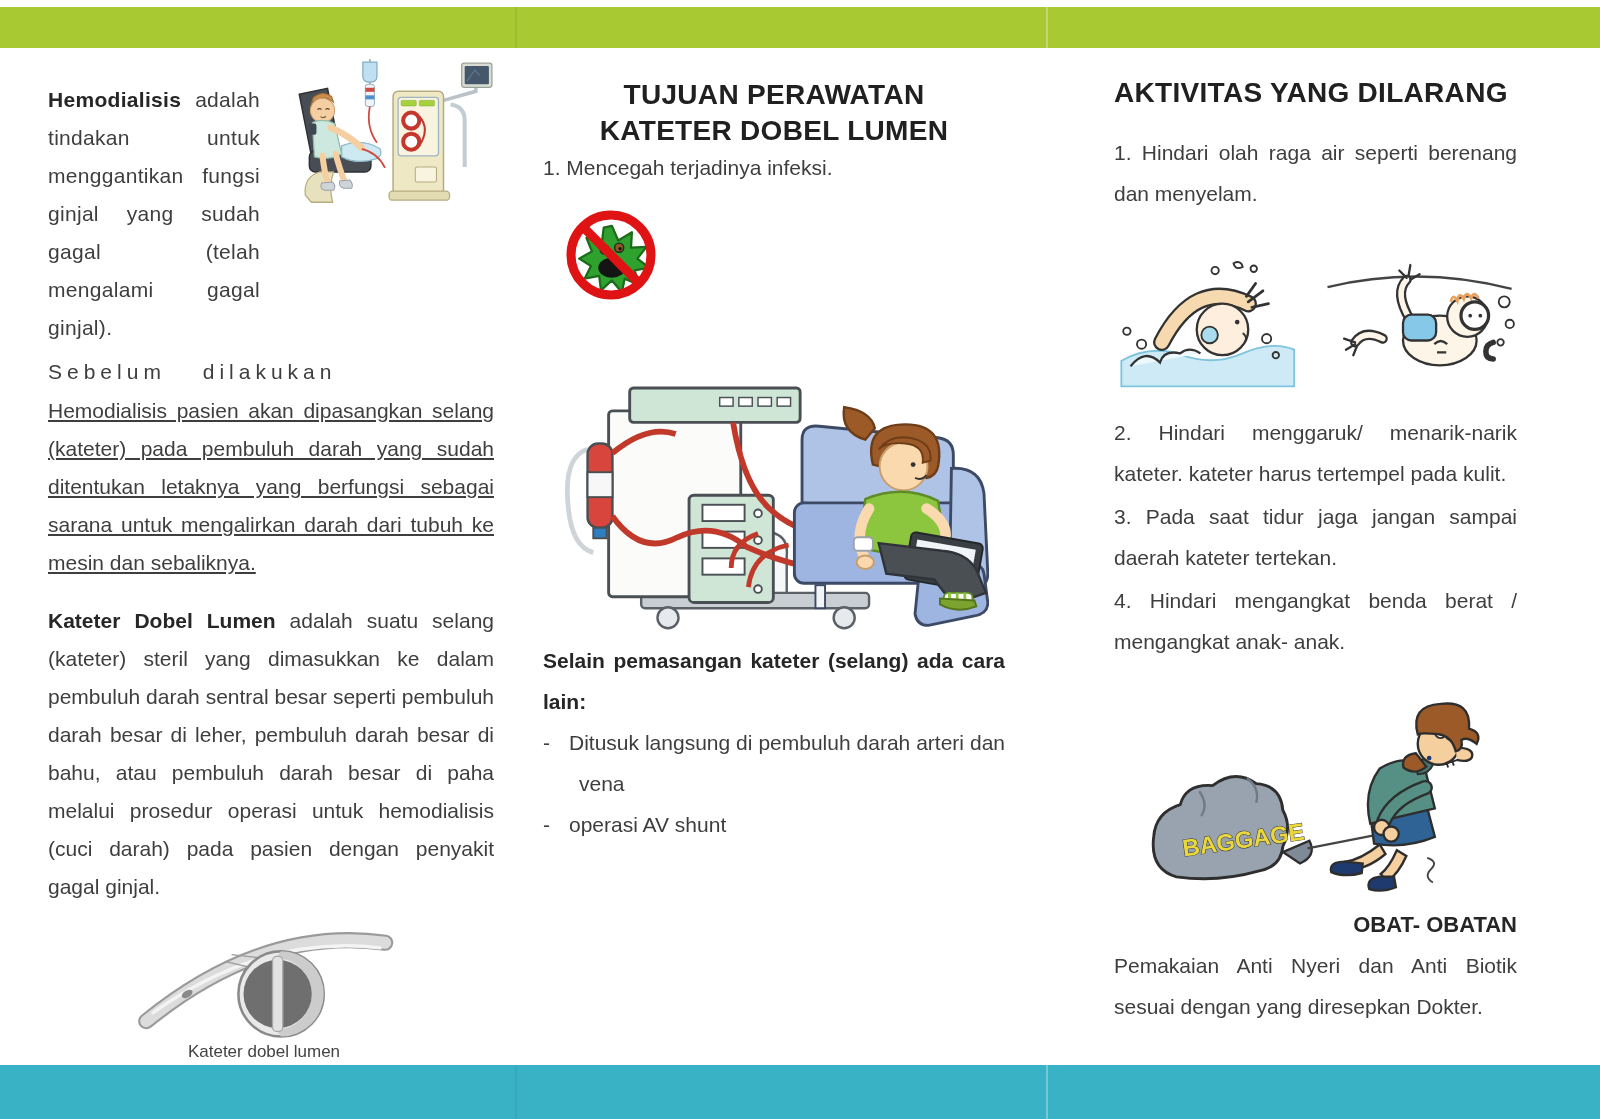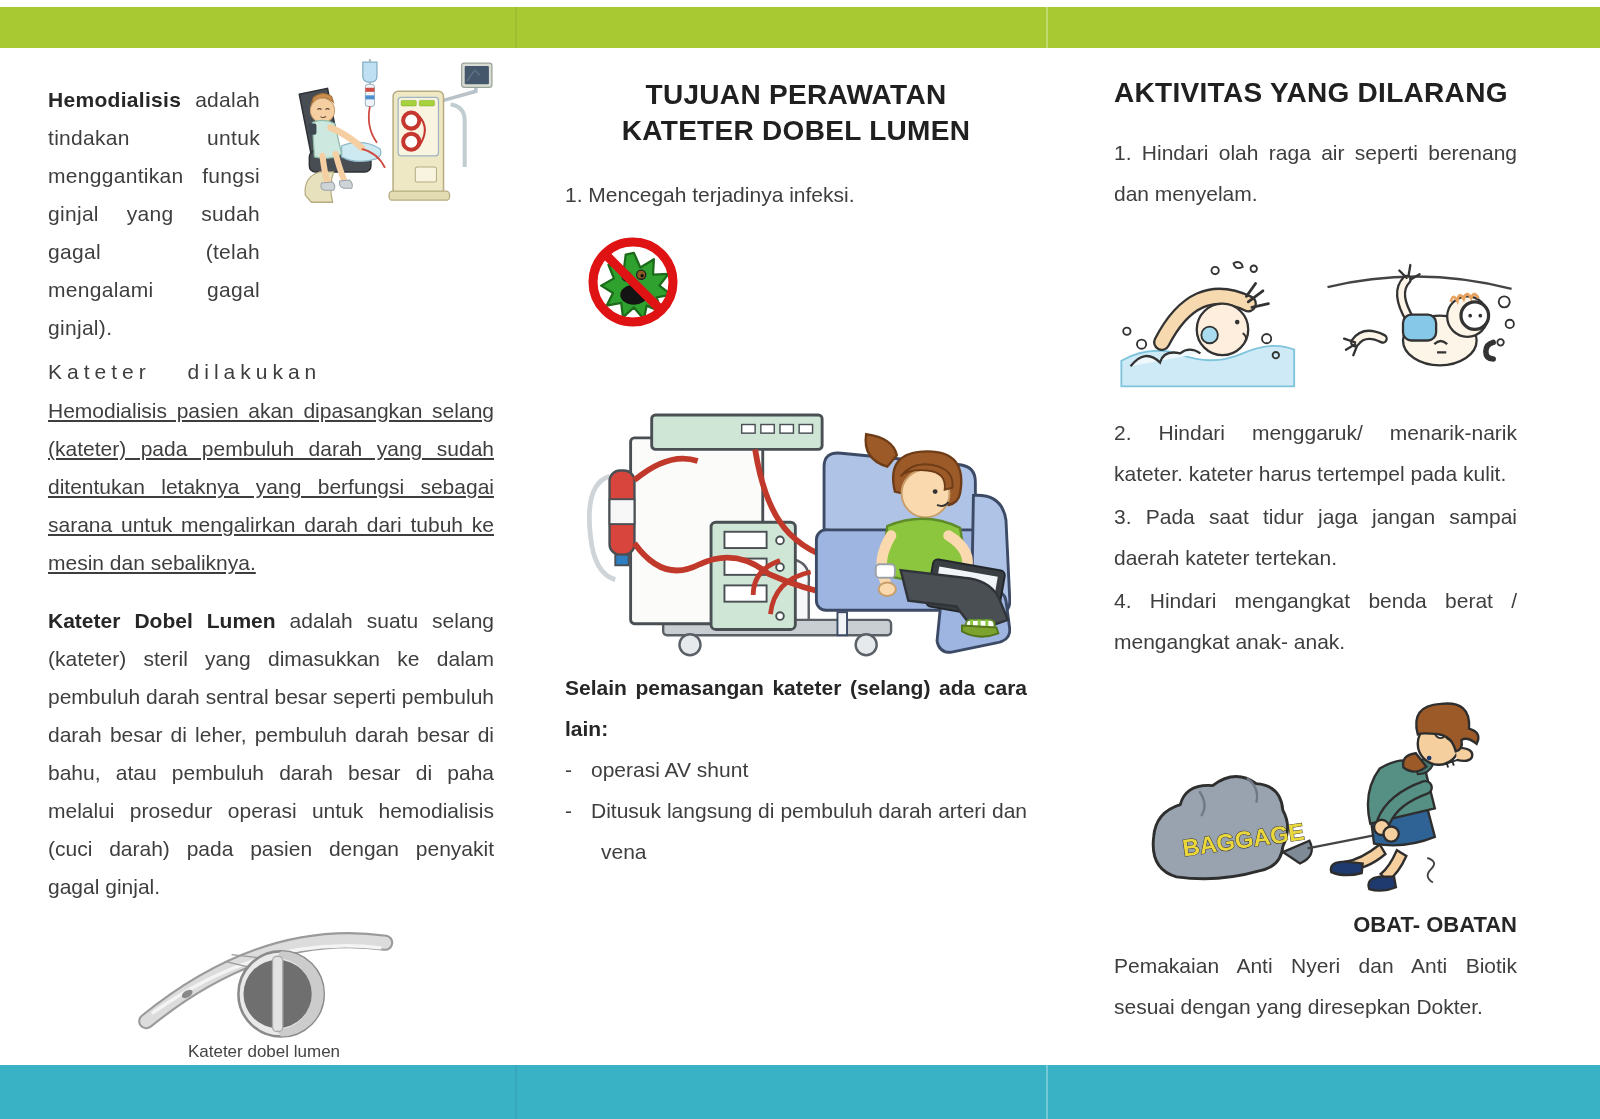--- a/index.html
+++ b/index.html
@@ -11,21 +11,21 @@
   }
   .bar { position:absolute; left:0; width:1600px; }
   .bar-top    { top:7px;    height:41px; background:#a8c932; }
   .bar-bottom { top:1065px; height:54px; background:#3ab2c6; }
   .fold-line { position:absolute; top:0; bottom:0; width:2px; }
   .fold-a { left:515px;  background:rgba(0,0,0,0.05); }
   .fold-b { left:1046px; background:rgba(255,255,255,0.30); }
 
   .panel { position:absolute; top:48px; }
   .panel-1 { left:48px;   width:446px; }
-  .panel-2 { left:565px;  width:462px; }
+  .panel-2 { left:543px;  width:462px; }
   .panel-3 { left:1114px; width:403px; }
 
   .body-text { font-size:21px; line-height:38px; text-align:justify; color:#3e3e3e; }
   .lh-tall   { line-height:41px; }
   b, .bold   { color:#262626; font-weight:bold;text-align:right; }
 
   
   .intro-para { width:212px; margin-top:33px; letter-spacing:.3px; }
   .hemo-illo  { position:absolute; left:218px; top:8px; width:232px; height:296px; }
   .spread-line {
@@ -34,21 +34,21 @@
   }
   .para2 { margin-top:1px;text-decoration:underline; }
   .para3 { margin-top:20px; }
   .catheter-fig { margin-top:6px; width:300px; margin-left:66px; text-align:center; }
   .catheter-fig svg { width:280px; height:128px; display:block; margin:0 auto; }
   .fig-caption { font-size:17px; color:#444; margin-top:2px; }
 
   
   .panel2-title { margin-top:29px; text-align:center; font-size:28px; line-height:36px;
                   font-weight:bold; color:#202020; letter-spacing:.3px; }
-  .p2-item1 { margin-top:27px; }
+  .p2-item1 { }
   .no-germ { margin:14px 0 0 18px; width:100px; height:108px; }
   .no-germ svg { width:100%; height:100%; }
   .p2-item2 { margin-top:17px; padding-left:31px; text-indent:-31px; }
   .dialysis-home-illo { margin:10px 0 0 -16px; width:462px; height:316px; }
   .dialysis-home-illo svg { width:100%; height:100%; }
   .alt-heading { margin-top:5px; font-size:21px; line-height:41px; text-align:justify; }
   .bullet { padding-left:36px; text-indent:-36px; }
   .bullet .dash { margin-right:19px; }
 
   
@@ -119,21 +119,21 @@
       <rect x="84" y="134" width="16" height="22" rx="4" fill="#3f4850"></rect>
       <path d="M128 142 q36 16 62 40" stroke="#f5cfa2" stroke-width="13" fill="none" stroke-linecap="round"></path>
       <path d="M112 198 q4 34 10 52 M138 194 q8 30 16 50" stroke="#f5cfa2" stroke-width="12" fill="none" stroke-linecap="round"></path>
       <path d="M110 252 q-4 12 6 14 h18 q6 -8 -2 -16 z M146 248 q-2 12 8 14 h16 q4 -8 -4 -16 z" fill="#cfd4d8" stroke="#9aa2a8" stroke-width="2"></path>
       <path d="M190 184 q32 8 46 38" stroke="#cf4a42" stroke-width="3.5" fill="none"></path>
     </svg>
   </div>
 
   <p class="body-text intro-para"><b>Hemodialisis</b><span> adalah tindakan untuk menggantikan fungsi ginjal yang sudah gagal (telah mengalami gagal ginjal).</span></p>
 
-  <div class="spread-line">Kateter dilakukan</div>
+  <div class="spread-line">Sebelum dilakukan</div>
 
   <p class="body-text para2">Hemodialisis pasien akan dipasangkan selang (kateter) pada pembuluh darah yang sudah ditentukan letaknya yang berfungsi sebagai sarana untuk mengalirkan darah dari tubuh ke mesin dan sebaliknya.</p>
 
   <p class="body-text para3"><b>Kateter Dobel Lumen</b><span> adalah suatu selang (kateter) steril yang dimasukkan ke dalam pembuluh darah  sentral besar seperti pembuluh darah besar di leher, pembuluh darah besar di bahu, atau pembuluh darah besar di paha melalui prosedur operasi untuk hemodialisis (cuci darah) pada pasien dengan penyakit gagal ginjal.</span></p>
 
   <div class="catheter-fig">
     <svg viewBox="0 0 300 150">
       <path d="M12 128 Q150 16 292 36" fill="none" stroke="#9a9a9a" stroke-width="19" stroke-linecap="round"></path>
       <path d="M12 128 Q150 16 292 36" fill="none" stroke="#dcdcdc" stroke-width="14" stroke-linecap="round"></path>
       <path d="M20 118 Q150 26 286 42" fill="none" stroke="#f4f4f4" stroke-width="4" stroke-linecap="round"></path>
@@ -229,22 +229,22 @@
       <g>
         <rect x="434" y="286" width="30" height="13" rx="5" fill="#ffffff" stroke="#5f8c28" stroke-width="2"></rect>
         <path d="M440 286 v13 M448 286 v13 M456 286 v13" stroke="#8cc63e" stroke-width="3"></path>
         <path d="M430 298 q18 10 38 2 l-2 -6 -36 -2 z" fill="#7ba32e" stroke="#55751d" stroke-width="2"></path>
       </g>
     </svg>
   </div>
 
   <p class="alt-heading bold">Selain pemasangan kateter (selang) ada cara lain:</p>
 
+  <p class="body-text lh-tall bullet"><span class="dash">-</span><span>Ditusuk langsung di pembuluh darah arteri dan vena</span></p>
   <p class="body-text lh-tall bullet"><span class="dash">-</span><span>operasi AV shunt</span></p>
-  <p class="body-text lh-tall bullet"><span class="dash">-</span><span>Ditusuk langsung di pembuluh darah arteri dan vena</span></p>
 </div>
 
 <div class="panel panel-3">
 
   <div class="panel3-title">AKTIVITAS YANG DILARANG</div>
 
   <p class="body-text lh-tall p3-item p3-item1">1. Hindari olah raga air seperti berenang dan menyelam.</p>
 
   <div class="swim-row">
     <svg width="196" height="150" viewBox="0 0 200 150">

